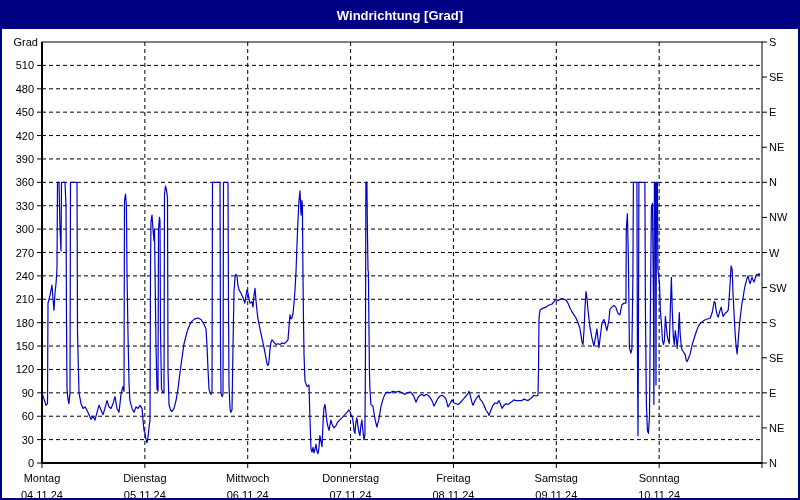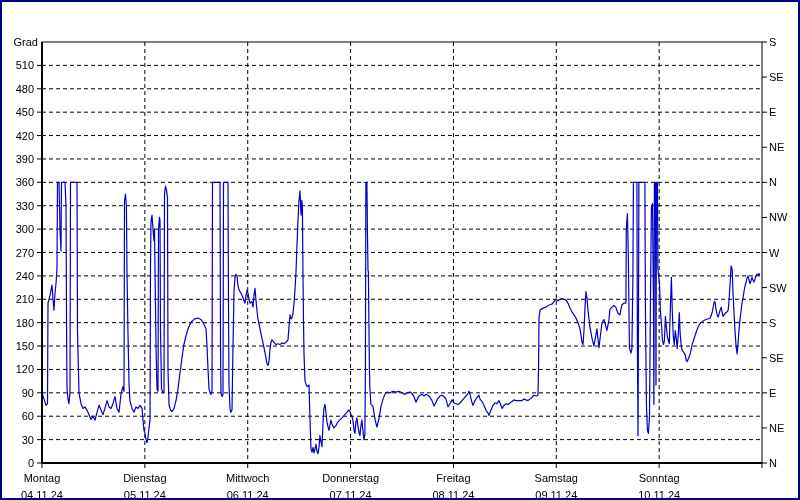--- a/index.html
+++ b/index.html
@@ -13,20 +13,23 @@
     background:#000082;display:flex;align-items:center;justify-content:center;
   }
   .titlebar span{color:#fff;font-size:13px;font-weight:bold;}
   svg{position:absolute;top:0;left:0;}
   svg text{font-family:"Liberation Sans",sans-serif;font-size:11px;fill:#000;}
 </style>
 </head>
 <body>
 
 <div class="window" style="border-color: rgb(0, 0, 130);">
+  <div class="titlebar" style="background: rgb(0, 0, 130);">
+    <span style="color: rgb(255, 255, 255);">Windrichtung [Grad]</span>
+  </div>
   <svg id="chart-svg" width="800" height="500" viewBox="0 0 800 500">
       <line x1="40" y1="437.6111111111111" x2="760" y2="437.6111111111111" stroke="#000000" stroke-width="1" stroke-dasharray="4 3"></line>
       <line x1="40" y1="414.22222222222223" x2="760" y2="414.22222222222223" stroke="#000000" stroke-width="1" stroke-dasharray="4 3"></line>
       <line x1="40" y1="390.8333333333333" x2="760" y2="390.8333333333333" stroke="#000000" stroke-width="1" stroke-dasharray="4 3"></line>
       <line x1="40" y1="367.44444444444446" x2="760" y2="367.44444444444446" stroke="#000000" stroke-width="1" stroke-dasharray="4 3"></line>
       <line x1="40" y1="344.05555555555554" x2="760" y2="344.05555555555554" stroke="#000000" stroke-width="1" stroke-dasharray="4 3"></line>
       <line x1="40" y1="320.66666666666663" x2="760" y2="320.66666666666663" stroke="#000000" stroke-width="1" stroke-dasharray="4 3"></line>
       <line x1="40" y1="297.27777777777777" x2="760" y2="297.27777777777777" stroke="#000000" stroke-width="1" stroke-dasharray="4 3"></line>
       <line x1="40" y1="273.8888888888889" x2="760" y2="273.8888888888889" stroke="#000000" stroke-width="1" stroke-dasharray="4 3"></line>
       <line x1="40" y1="250.5" x2="760" y2="250.5" stroke="#000000" stroke-width="1" stroke-dasharray="4 3"></line>

